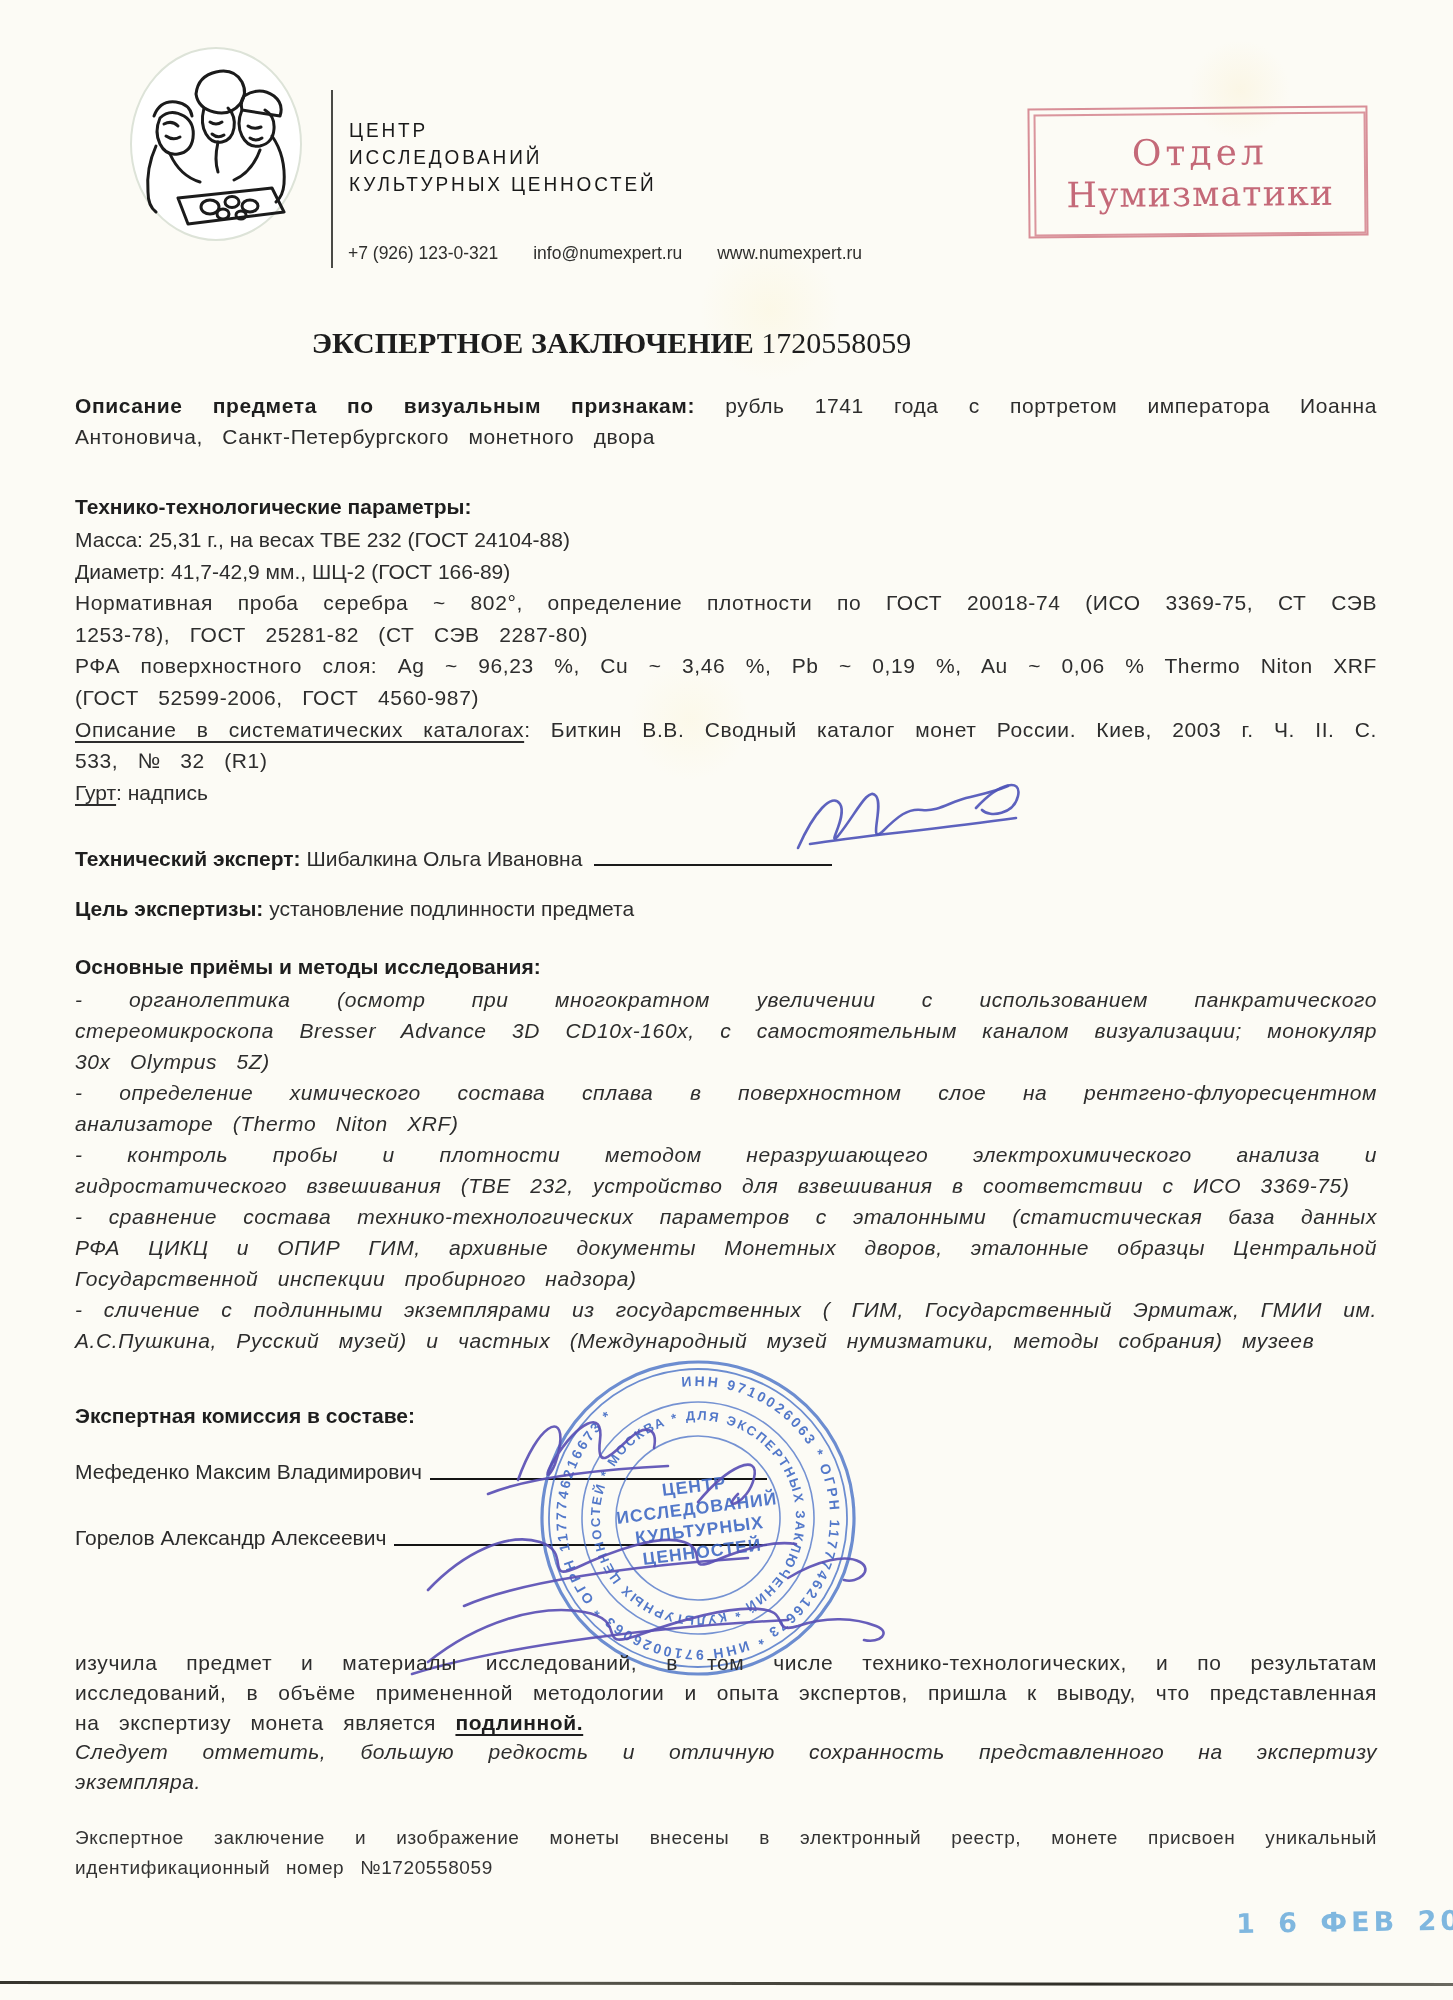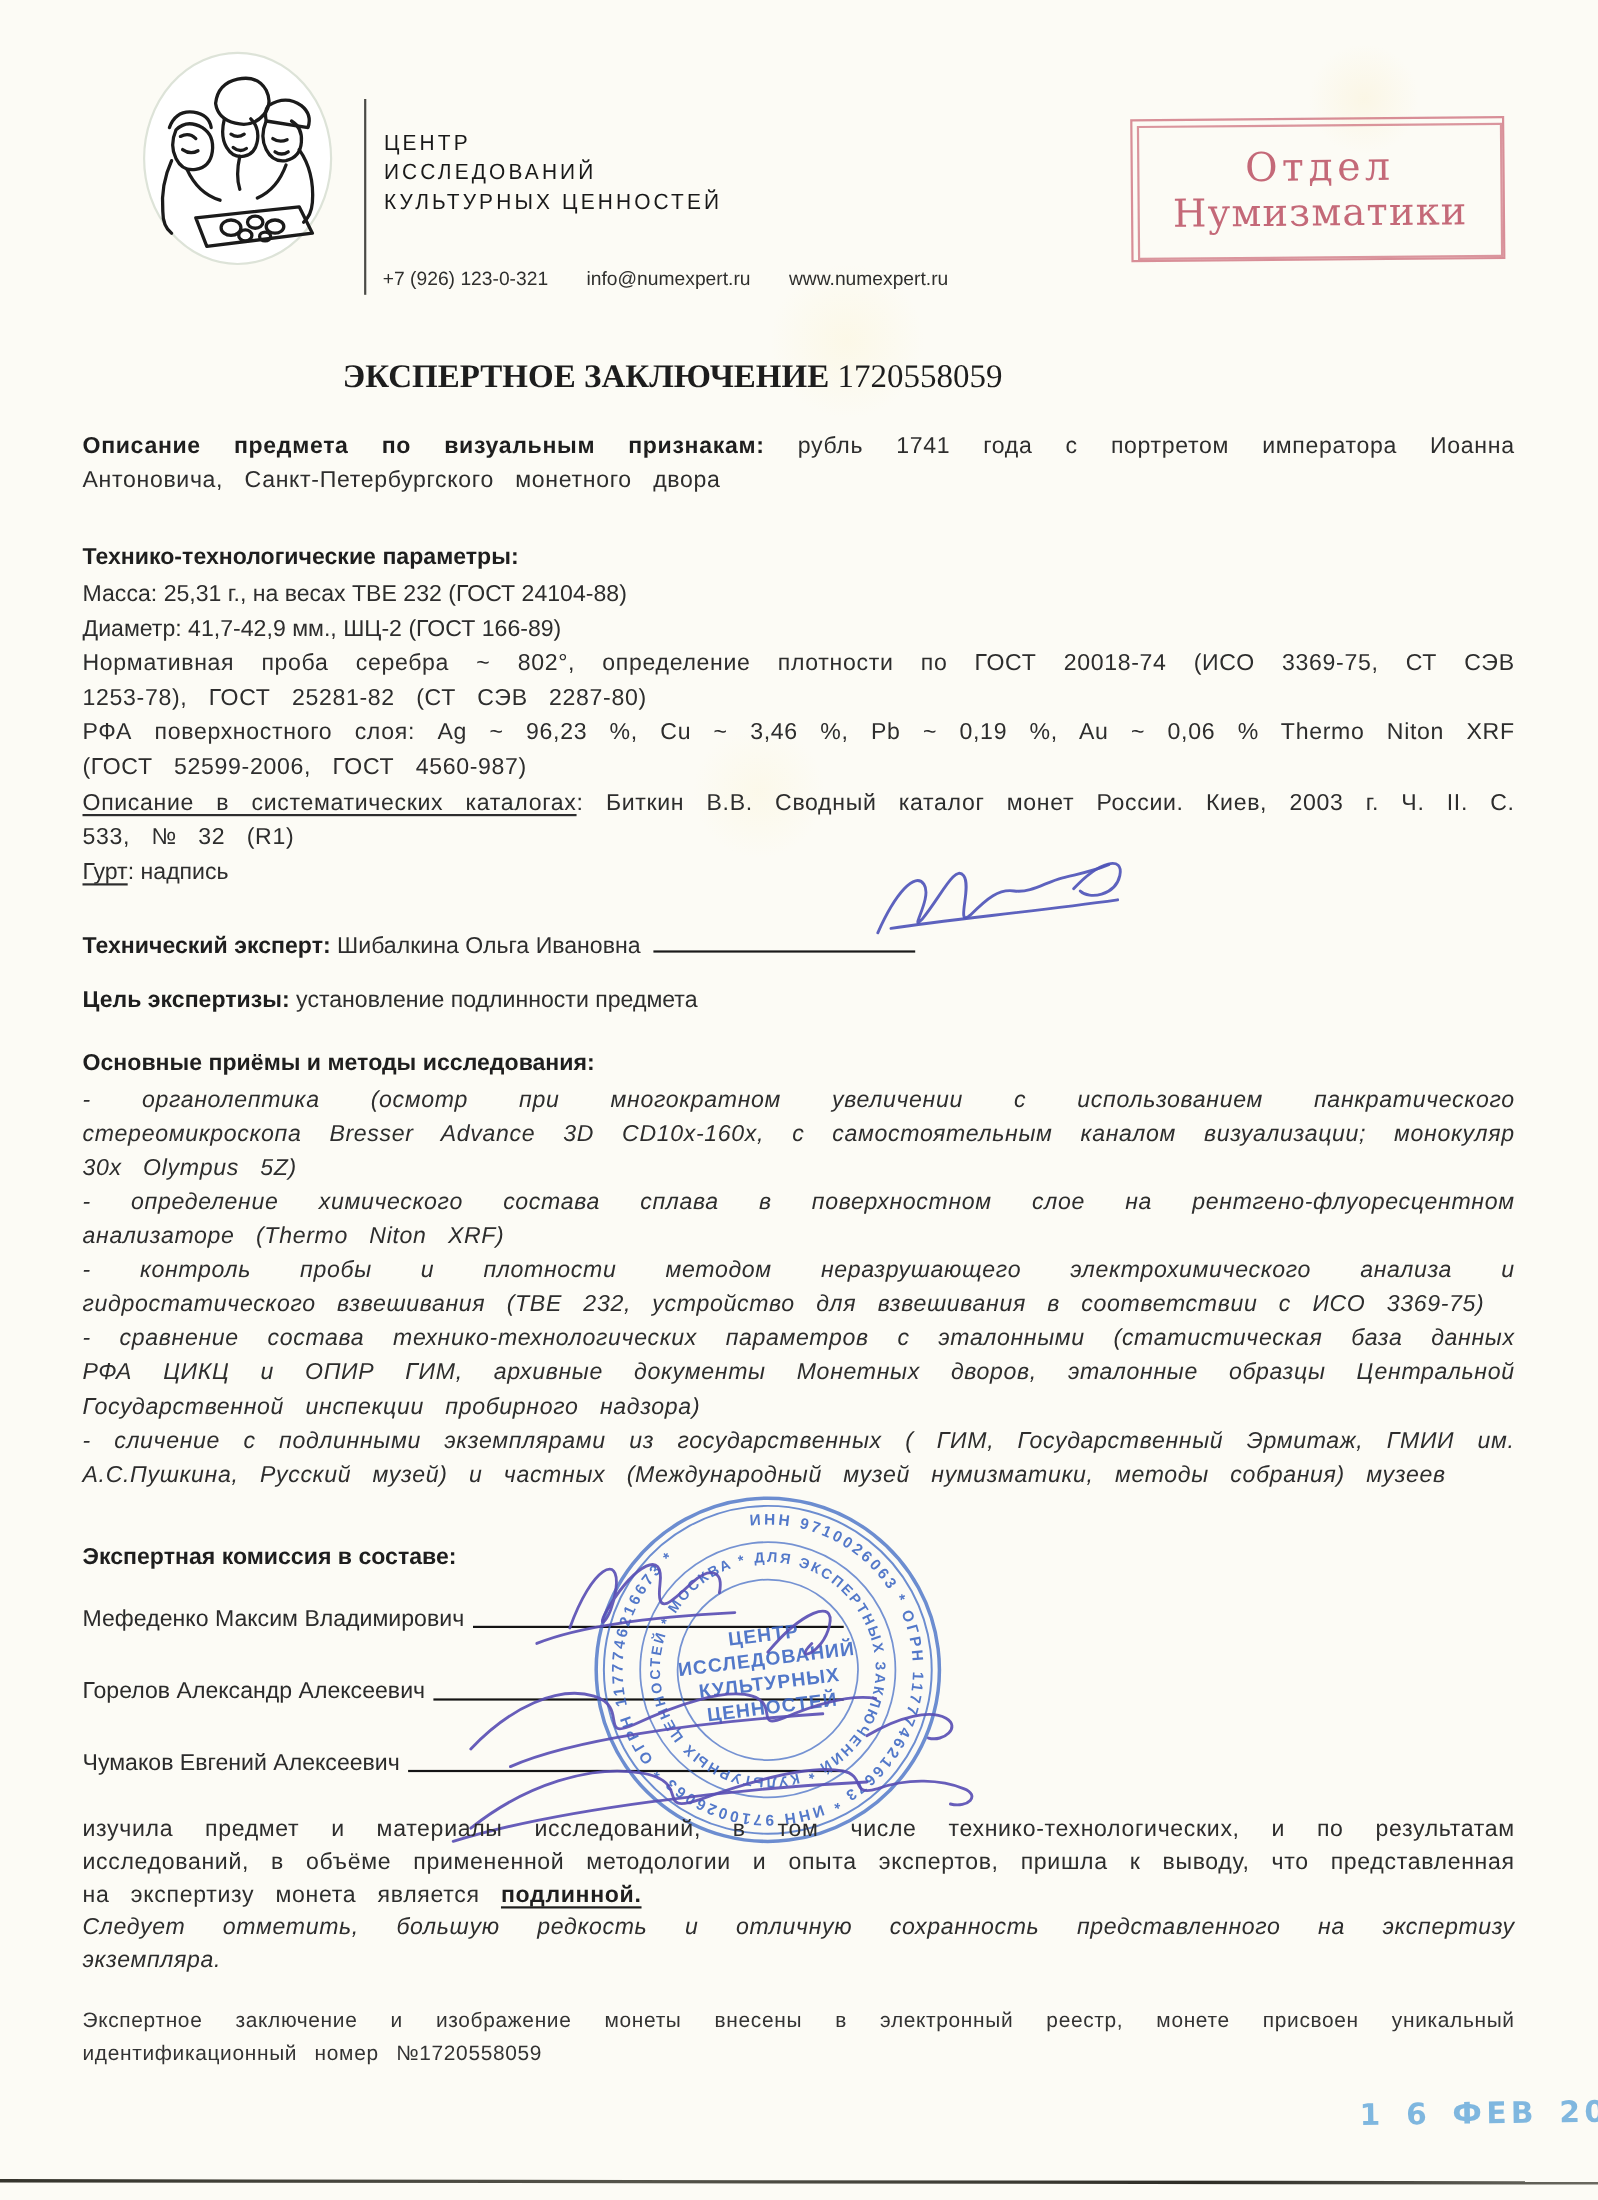--- a/index.html
+++ b/index.html
@@ -168,24 +168,20 @@
 
   <p class="abs col bodytxt bold" style="top:1400px;">Экспертная комиссия в составе:</p>
   <div class="abs member-row" style="left:75px; top:1516px; height:34px;">
     <span class="mname">Горелов Александр Алексеевич</span>
     <span class="mline"></span>
   </div>
   <div class="abs member-row" style="left:75px; top:1450px; height:34px;">
     <span class="mname">Мефеденко Максим Владимирович</span>
     <span class="mline"></span>
   </div>
-  <div class="abs member-row" style="left:75px; top:1581px; height:34px;">
-    <span class="mname">Чумаков Евгений Алексеевич</span>
-    <span class="mline"></span>
-  </div>
 
   <svg class="abs round-stamp" width="336" height="336" viewBox="0 0 336 336">
     <defs>
       <path id="ringOuter" d="M 168,36 a 132,132 0 1,1 -0.05,0"></path>
       <path id="ringInner" d="M 168,70 a 98,98 0 1,1 -0.05,0"></path>
     </defs>
     <circle cx="168" cy="168" r="156" fill="none" stroke="#3c67c4" stroke-width="3.2" opacity=".85"></circle>
     <circle cx="168" cy="168" r="149" fill="none" stroke="#3c67c4" stroke-width="1.8" opacity=".85"></circle>
     <circle cx="168" cy="168" r="116" fill="none" stroke="#3c67c4" stroke-width="1.6" opacity=".8"></circle>
     <circle cx="168" cy="168" r="82" fill="none" stroke="#3c67c4" stroke-width="1.6" opacity=".8"></circle>

